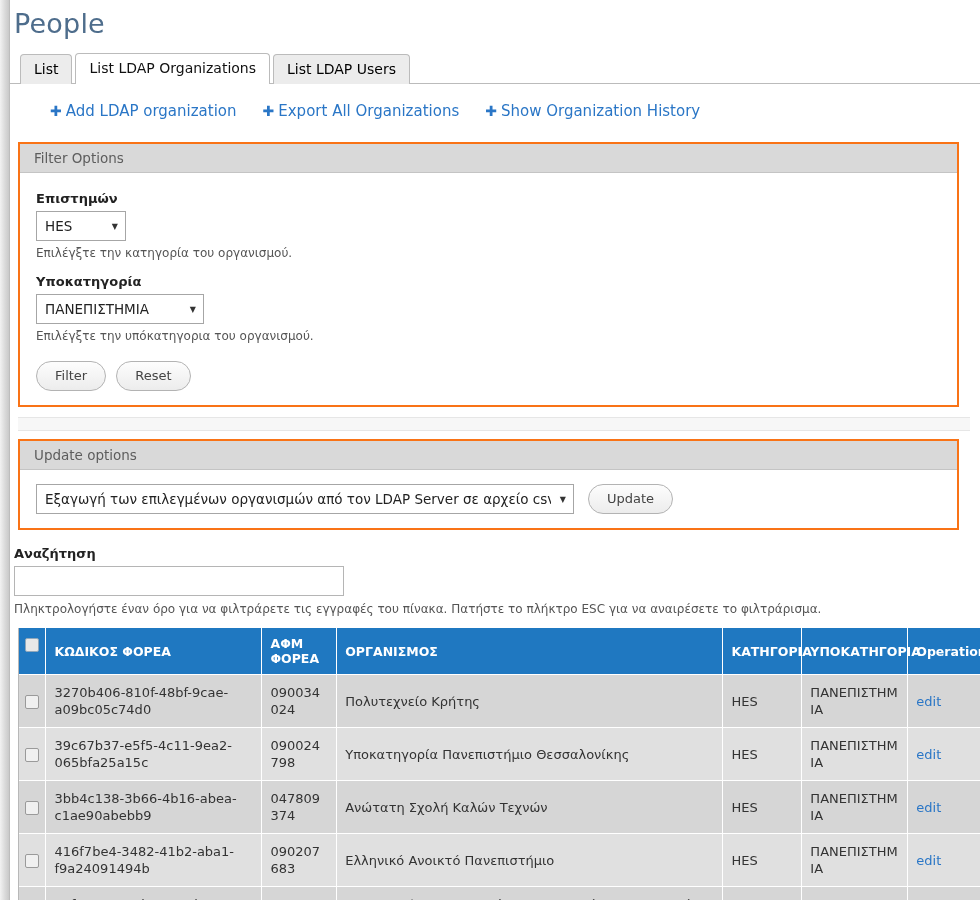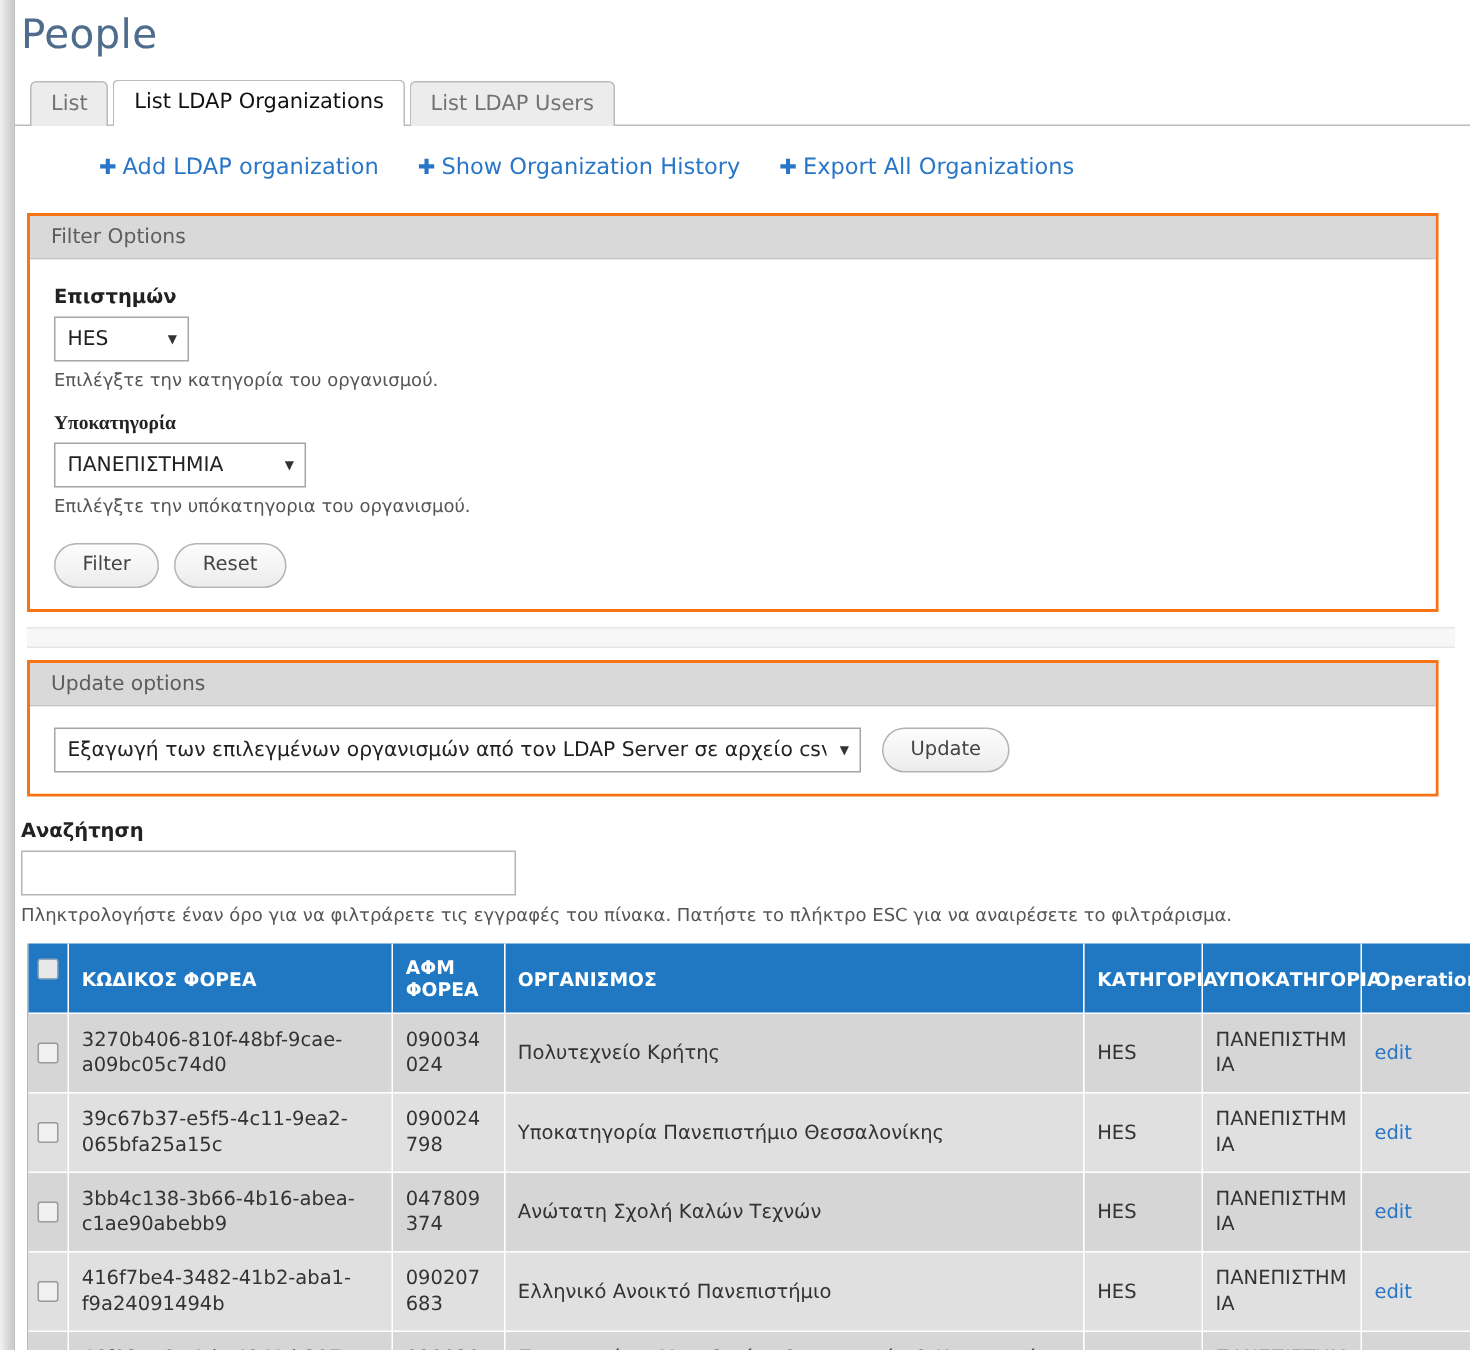--- a/index.html
+++ b/index.html
@@ -55,41 +55,41 @@
     position: relative;
     display: flex;
     align-items: flex-end;
   }
   .tab {
     display: inline-block;
     border: 1px solid #bbbbbb;
     border-bottom: none;
     border-radius: 4px 4px 0 0;
     background: #ececec;
-    color: #737373;
+    color: #000000;
     padding: 6px 13px 7px 13px;
     font-size: 14px;
     line-height: 16px;
     margin-right: 3px;
     position: relative;
     top: 1px;
     cursor: pointer;
     white-space: nowrap;
   }
   .tab.active {
     background: #ffffff;
     padding-bottom: 8px;
     top: 1px;
     z-index: 3;
     color: #111111;
   }
 
   
   .action-links {
-    margin: 18px 0 0 16px;
+    margin: 18px 0 0 0;
     padding-left: 40px;
     display: flex;
     align-items: center;
     gap: 26px;
     font-size: 15px;
   }
   .action-link {
     color: #2a76c6;
     text-decoration: none;
     cursor: pointer;
@@ -323,37 +323,37 @@
   <h1 class="page-title">People</h1>
 
   <div class="tabs">
     <div class="tab">List</div>
     <div class="tab active">List LDAP Organizations</div>
     <div class="tab">List LDAP Users</div>
   </div>
 
   <div class="action-links">
     <a class="action-link"><span class="plus-icon">✚</span><span>Add LDAP organization</span></a>
+    <a class="action-link"><span class="plus-icon">✚</span><span>Export All Organizations</span></a>
     <a class="action-link"><span class="plus-icon">✚</span><span>Show Organization History</span></a>
-    <a class="action-link"><span class="plus-icon">✚</span><span>Export All Organizations</span></a>
   </div>
 
   <div class="fieldset">
     <div class="fieldset-legend">Filter Options</div>
     <div class="fieldset-body">
 
       <div class="field-label">Επιστημών</div>
       <div class="select-wrap">
         <select id="cat-select" class="styled">
           <option>HES</option>
         </select>
       </div>
       <div class="field-desc">Επιλέγξτε την κατηγορία του οργανισμού.</div>
 
-      <div class="field-label" style="margin-top:14px;font-family:Liberation Serif, serif;">Υποκατηγορία</div>
+      <div class="field-label" style="margin-top:14px;">Υποκατηγορία</div>
       <div class="select-wrap">
         <select id="subcat-select" class="styled">
           <option>ΠΑΝΕΠΙΣΤΗΜΙΑ</option>
         </select>
       </div>
       <div class="field-desc">Επιλέγξτε την υπόκατηγορια του οργανισμού.</div>
 
       <div class="buttons-row">
         <button class="btn">Filter</button>
         <button class="btn">Reset</button>

